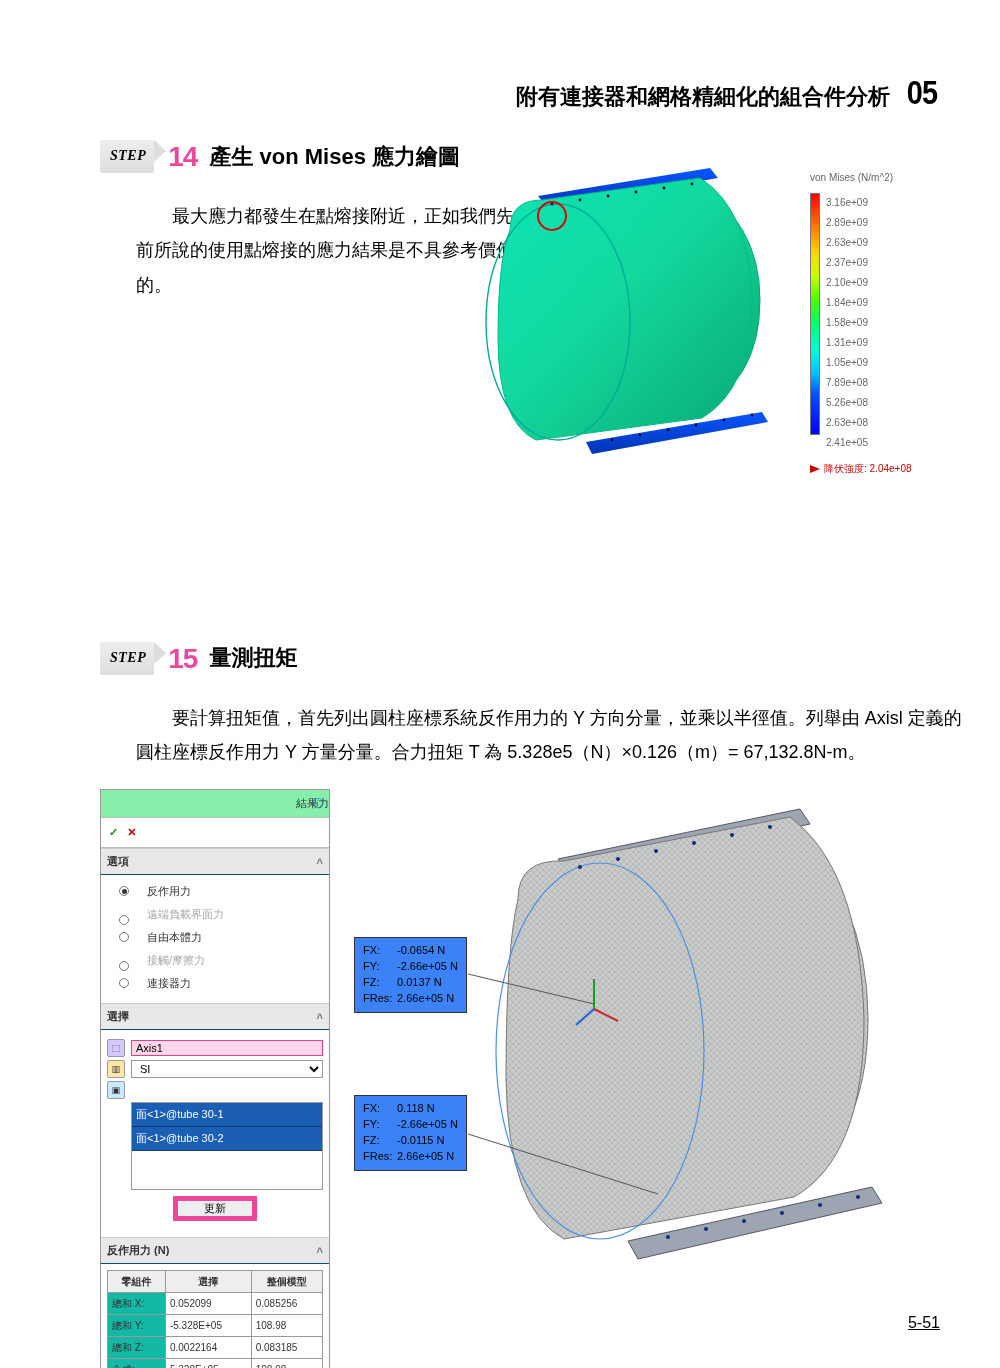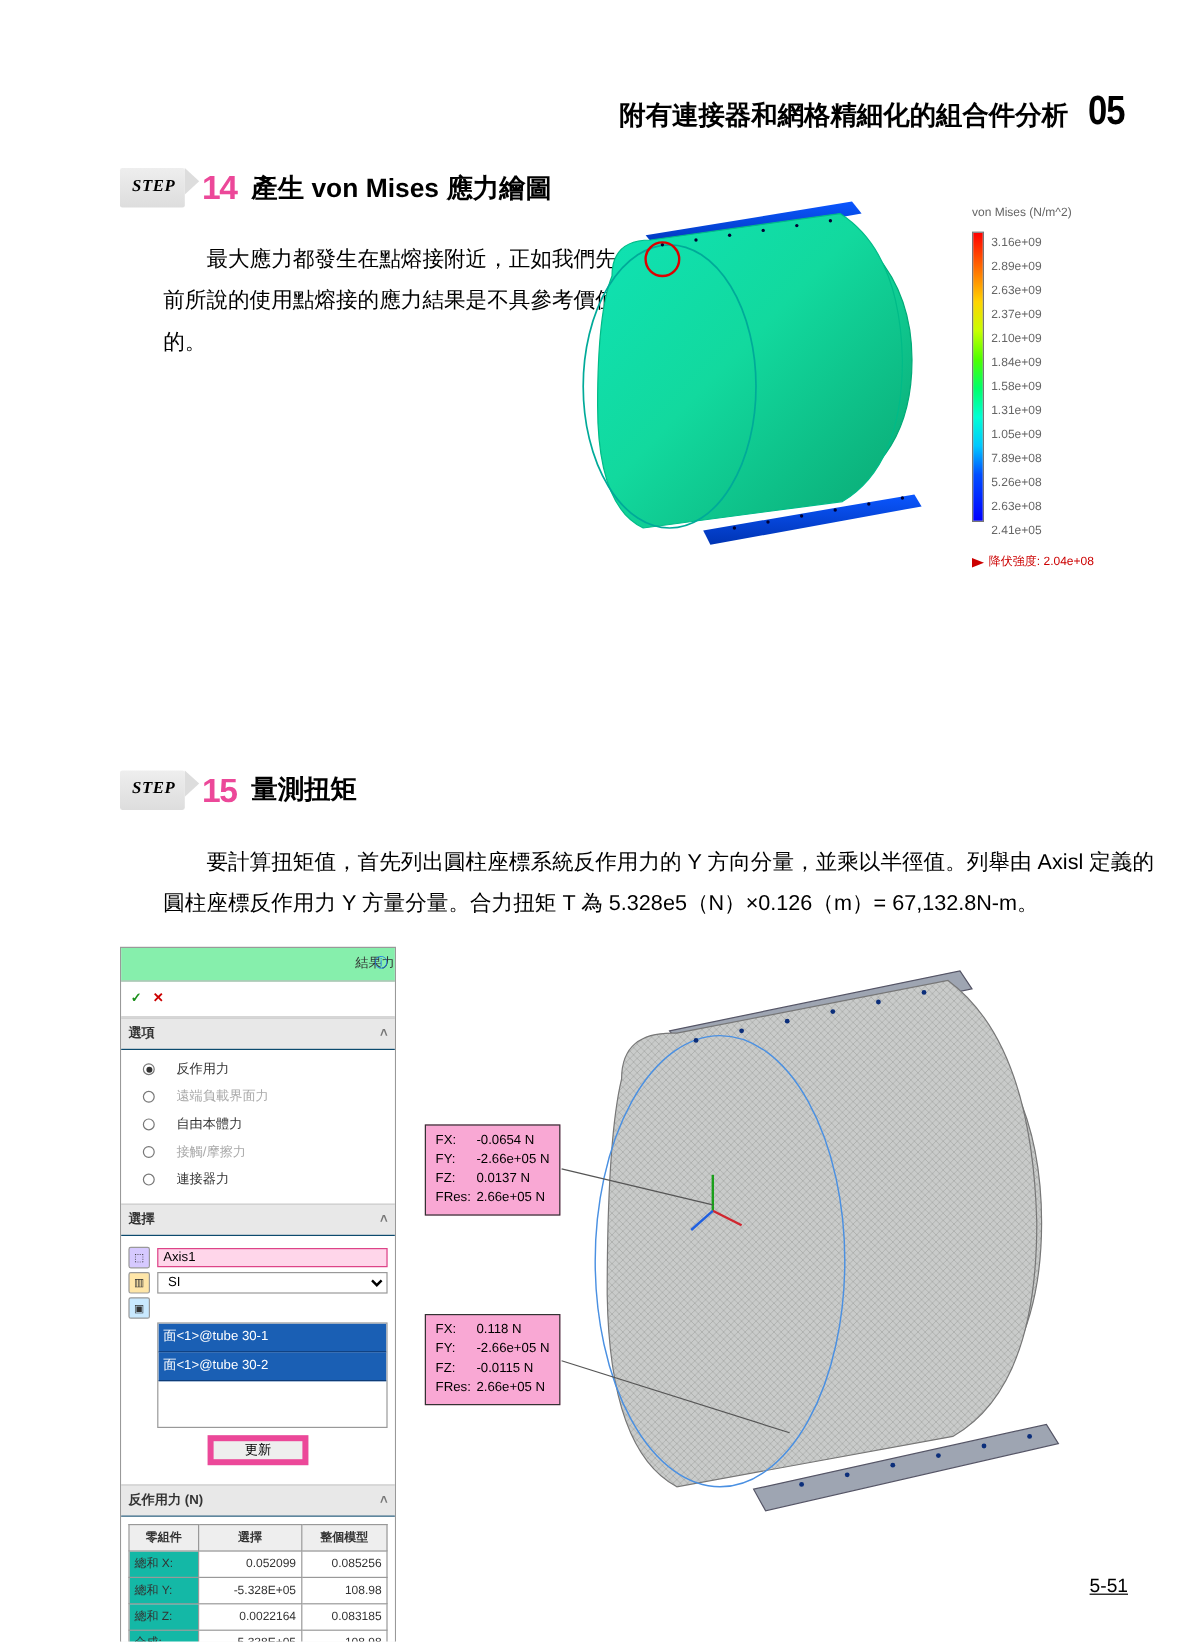--- a/index.html
+++ b/index.html
@@ -165,21 +165,21 @@
     font-weight:600;
   }
   .section-h .caret { color:#777; }
   .opts { padding:4px 6px 8px 18px; background:#fff; }
   .radio { display:flex; align-items:center; gap:18px; margin:2px 0; }
   .radio .dot {
     width:10px;height:10px;border:1px solid #777;border-radius:50%;
     display:inline-flex;align-items:center;justify-content:center;
   }
   .radio.checked .dot:after { content:"";width:5px;height:5px;border-radius:50%;background:#333; }
-  .radio.disabled { color:#aaa; }
+  .radio.disabled { color:#aaa;align-items:flex-end; }
   .sel-block { background:#fff; padding:6px; }
   .sel-block .row { display:flex;align-items:center;gap:6px;margin:3px 0; }
   .sel-block .iconbtn {
     width:18px;height:18px;border:1px solid #999;border-radius:2px;
     background:#eef;display:flex;align-items:center;justify-content:center;font-size:9px;
   }
   .sel-block input,.sel-block select {
     flex:1; font-size:11px; padding:1px 4px;
     border:1px solid #999; background:#fff;
   }
@@ -191,34 +191,34 @@
   .facelist div { background:#1a5fb4; color:#fff; padding:1px 4px; border-bottom:1px solid #0e3c78;}
   .panel .update {
     display:block; margin:6px auto 10px; padding:0 26px;
     border:5px solid #ec4899; background:#eee; font-size:11px;
   }
   .react-sec { background:#fff; padding:4px 6px 10px; }
   .react-table{
     width:100%; border-collapse:collapse; font-size:10px; margin-top:2px;
   }
   .react-table th,.react-table td{
-    border:1px solid #999; padding:1px 4px; text-align:right;
+    border:1px solid #999; padding:1px 4px; text-align:left;
   }
   .react-table th{ background:#eee; font-weight:600; text-align:center;}
   .react-table td:first-child{ text-align:left; background:#14b8a6;}
 
   
   .fig15 {
     position:relative;
     width:590px; height:480px;
   }
   .callout {
     position:absolute;
     border:1px solid #333;
-    background:#f9a8d4;
+    background:#3b82f6;
     font-size:11px;
     padding:5px 8px;
     line-height:1.45;
   }
   .callout div span.k { display:inline-block; width:34px; }
 </style>
 </head>
 <body>
 
 <div class="page-header">

